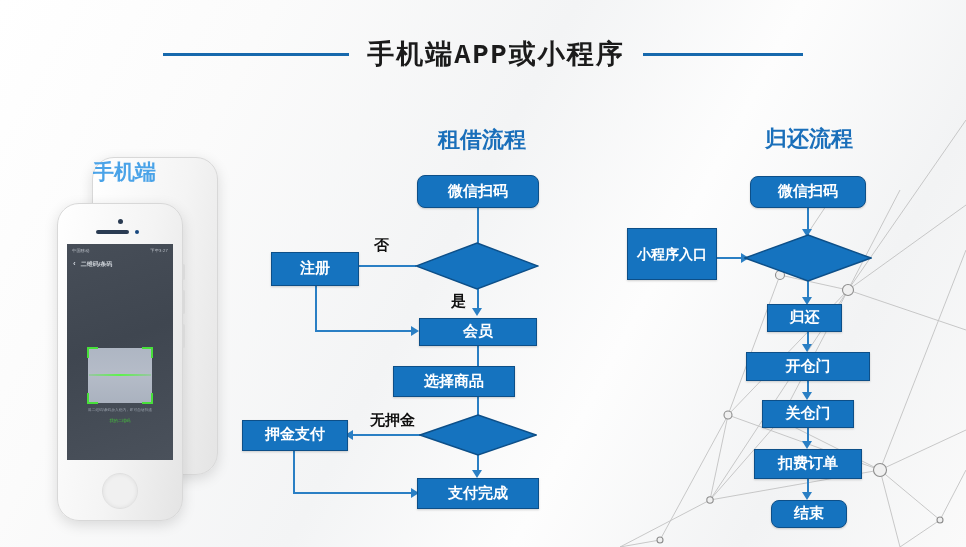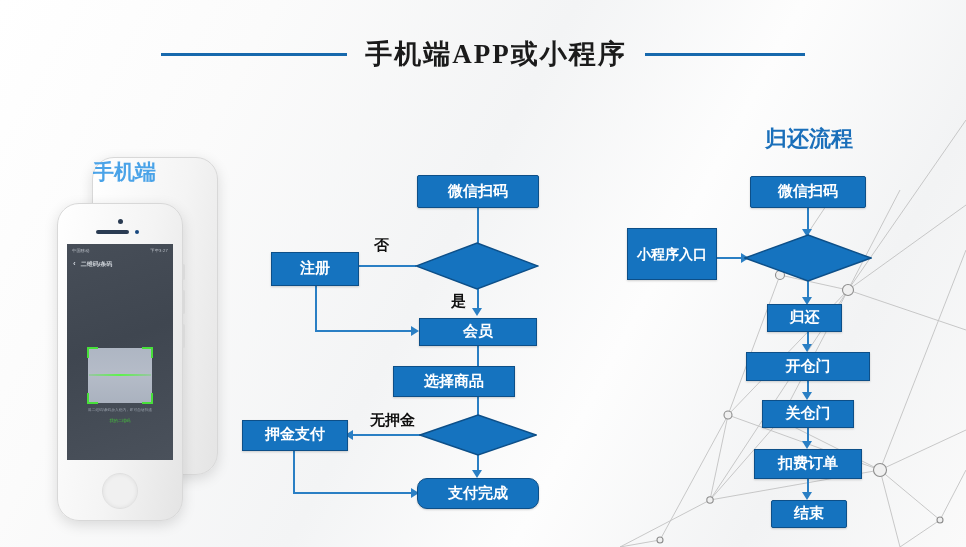--- a/index.html
+++ b/index.html
@@ -39,21 +39,21 @@
     background: #1769ad;
     width: 186px;
   }
   .title-rule.right { width: 160px; }
   .title-text {
     font-size: 27px;
     font-weight: bold;
     color: #1b1b1b;
     letter-spacing: 2px;
     white-space: nowrap;
-    font-family: Liberation Serif, serif;
+    font-family: Liberation Mono, monospace;
   }
 
   
   .col-head {
     position: absolute;
     font-size: 22px;
     font-weight: bold;
     white-space: nowrap;
     font-family: "DejaVu Sans", "Liberation Sans", sans-serif;
   }
@@ -171,21 +171,21 @@
     font-size: 15px;
     display: flex;
     align-items: center;
     justify-content: center;
     text-align: center;
     line-height: 1.05;
     font-family: "DejaVu Sans", "Liberation Sans", sans-serif;
     box-shadow: 0 1px 2px rgba(0,0,0,0.18);
     z-index: 4;
   }
-  .node.round { border-radius: 2px; }
+  .node.round { border-radius: 8px; }
   .node.small { font-size: 14px; }
   .diamond-wrap { position: absolute; z-index: 4; }
 
   .edge-label {
     position: absolute;
     font-size: 15px;
     font-weight: bold;
     color: #111;
     background: transparent;
     text-shadow: 0 0 3px #fff, 0 0 3px #fff, 1px 1px 0 #e9e9e9;
@@ -267,20 +267,21 @@
     </g>
   </svg>
 
   <div class="title-wrap">
     <div class="title-rule left"></div>
     <div class="title-text">手机端APP或小程序</div>
     <div class="title-rule right"></div>
   </div>
 
   <div class="col-head phone">手机端</div>
+  <div class="col-head rent">租借流程</div>
   <div class="col-head ret">归还流程</div>
 
   <div class="phone">
     <div class="cam-dot"></div>
     <div class="speaker"></div>
     <div class="sensor"></div>
     <div class="btn-side v1"></div>
     <div class="btn-side v2"></div>
     <div class="btn-side v3"></div>
 
@@ -361,21 +362,21 @@
     <span>押金支付</span>
   </div>
 
   <div class="ln v" style="left:293px; top:451px; height:42px;"></div>
   <div class="ln h" style="left:293px; top:492px; width:120px;"></div>
   <div class="arrow right" style="left:411px; top:488px;"></div>
 
   <div class="ln v" style="left:477px; top:455px; height:18px;"></div>
   <div class="arrow down" style="left:472px; top:470px;"></div>
 
-  <div class="node" style="left:417px; top:478px; width:122px; height:31px;border-radius:10px;">
+  <div class="node" style="left:417px; top:478px; width:122px; height:31px;">
     <span>支付完成</span>
   </div>
 
   <div class="node round" style="left:750px; top:176px; width:116px; height:32px;">
     <span>微信扫码</span>
   </div>
 
   <div class="ln v" style="left:807px; top:208px; height:27px;"></div>
   <div class="arrow down" style="left:802px; top:229px;"></div>
 

